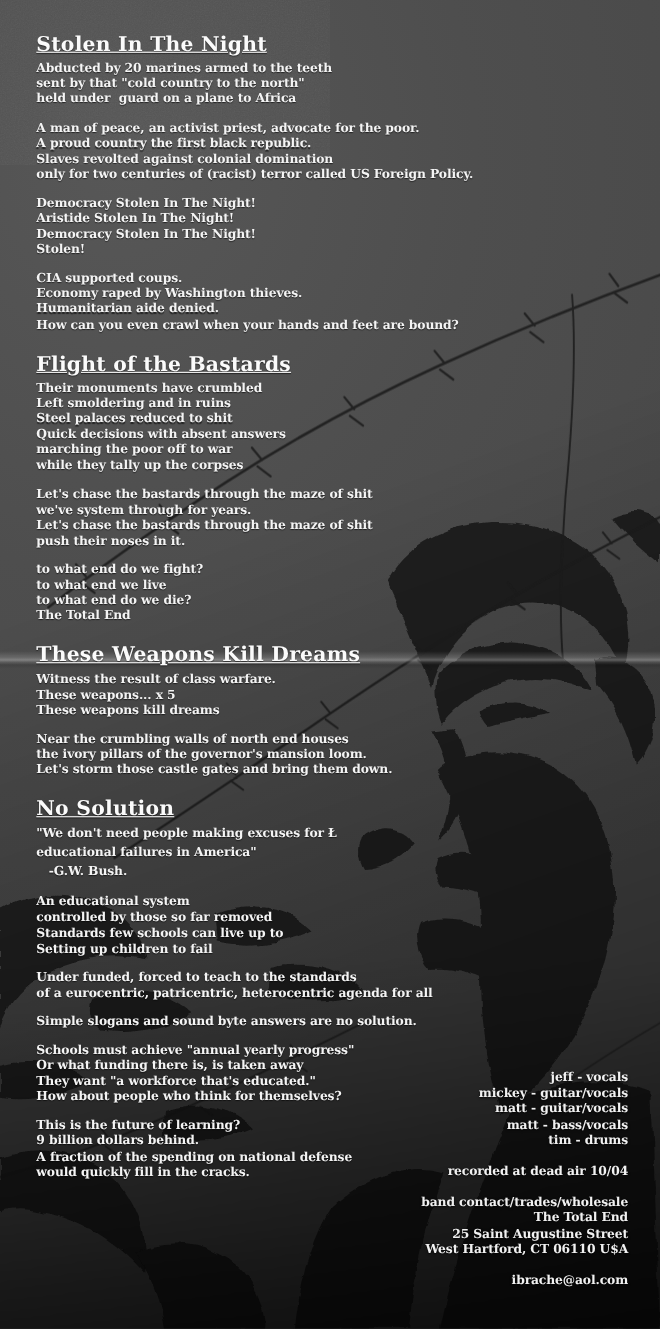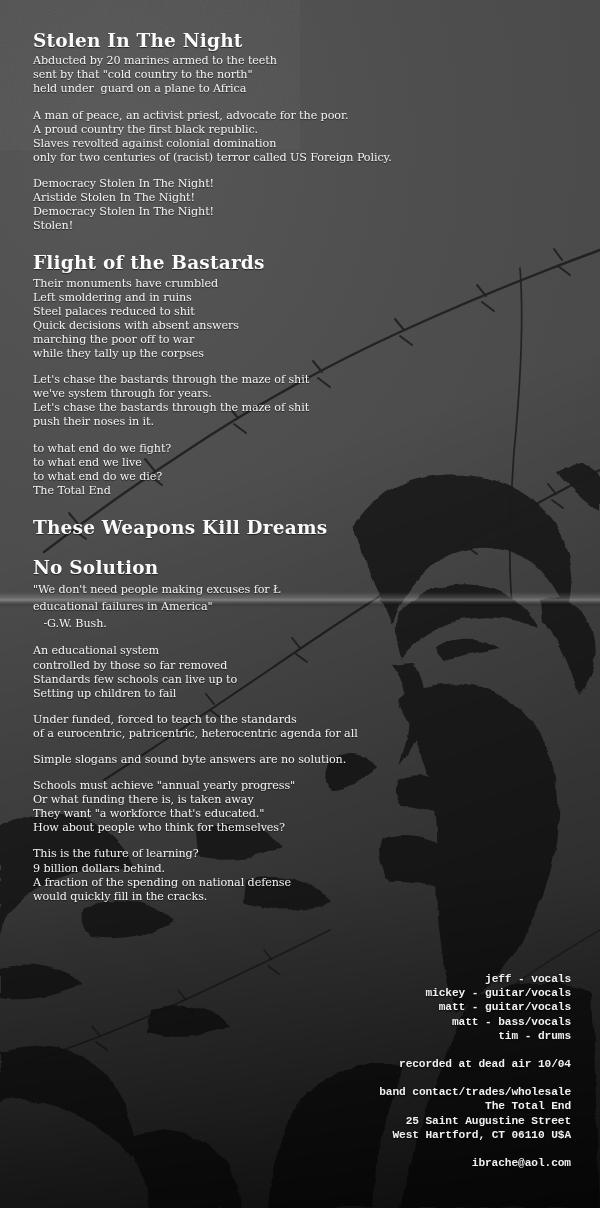--- a/index.html
+++ b/index.html
@@ -84,27 +84,28 @@
 
   .song-title {
     font-family: "DejaVu Serif", "Liberation Serif", serif;
     font-size: 18.5px;
     font-weight: 700;
     letter-spacing: 0.2px;
     color: #fbfbfb;
     margin: 0 0 3px 0;
     line-height: 1.15;
     text-shadow: 0 1px 1px rgba(0,0,0,0.55);
+    text-decoration: underline;
   }
 
   .stanza {
     margin: 0 0 12px 0;
     font-size: 11.2px;
     line-height: 14.1px;
-    font-weight: 400;
+    font-weight: 700;
     letter-spacing: -0.1px;
     color: #f4f4f4;
     text-shadow: 0 1px 1px rgba(0,0,0,0.6);
     white-space: pre-wrap;
   }
 
   .stanza:last-child { margin-bottom: 0; }
 
   
   .stanza.loose { line-height: 17px; }
@@ -116,21 +117,20 @@
     right: 29px;
     top: 972px;
     width: 260px;
     text-align: right;
     font-size: 11.2px;
     line-height: 14.2px;
     font-weight: 700;
     letter-spacing: -0.1px;
     color: #f1f1f1;
     text-shadow: 0 1px 2px rgba(0,0,0,0.85);
-    font-family: Liberation Mono, monospace;
   }
 
   .credits-block { margin-bottom: 14px; white-space: pre-wrap; }
   .credits-block:last-child { margin-bottom: 1px; }
 </style>
 </head>
 <body>
 
 <div id="page">
 
@@ -271,20 +271,24 @@
 sent by that "cold country to the north"
 held under  guard on a plane to Africa</p>
         <p class="stanza">A man of peace, an activist priest, advocate for the poor.
 A proud country the first black republic.
 Slaves revolted against colonial domination
 only for two centuries of (racist) terror called US Foreign Policy.</p>
         <p class="stanza">Democracy Stolen In The Night!
 Aristide Stolen In The Night!
 Democracy Stolen In The Night!
 Stolen!</p>
+        <p class="stanza">CIA supported coups.
+Economy raped by Washington thieves.
+Humanitarian aide denied.
+How can you even crawl when your hands and feet are bound?</p>
       </div>
 
       <div class="song">
         <h2 class="song-title">Flight of the Bastards</h2>
         <p class="stanza">Their monuments have crumbled
 Left smoldering and in ruins
 Steel palaces reduced to shit
 Quick decisions with absent answers
 marching the poor off to war
 while they tally up the corpses</p>
@@ -293,20 +297,26 @@
 Let's chase the bastards through the maze of shit
 push their noses in it.</p>
         <p class="stanza">to what end do we fight?
 to what end we live
 to what end do we die?
 The Total End</p>
       </div>
 
       <div class="song">
         <h2 class="song-title">These Weapons Kill Dreams</h2>
+        <p class="stanza">Witness the result of class warfare.
+These weapons... x 5
+These weapons kill dreams</p>
+        <p class="stanza">Near the crumbling walls of north end houses
+the ivory pillars of the governor's mansion loom.
+Let's storm those castle gates and bring them down.</p>
       </div>
 
       <div class="song">
         <h2 class="song-title">No Solution</h2>
         <p class="stanza loose">"We don't need people making excuses for Ł
 educational failures in America"
    -G.W. Bush.</p>
         <p class="stanza">An educational system
 controlled by those so far removed
 Standards few schools can live up to

